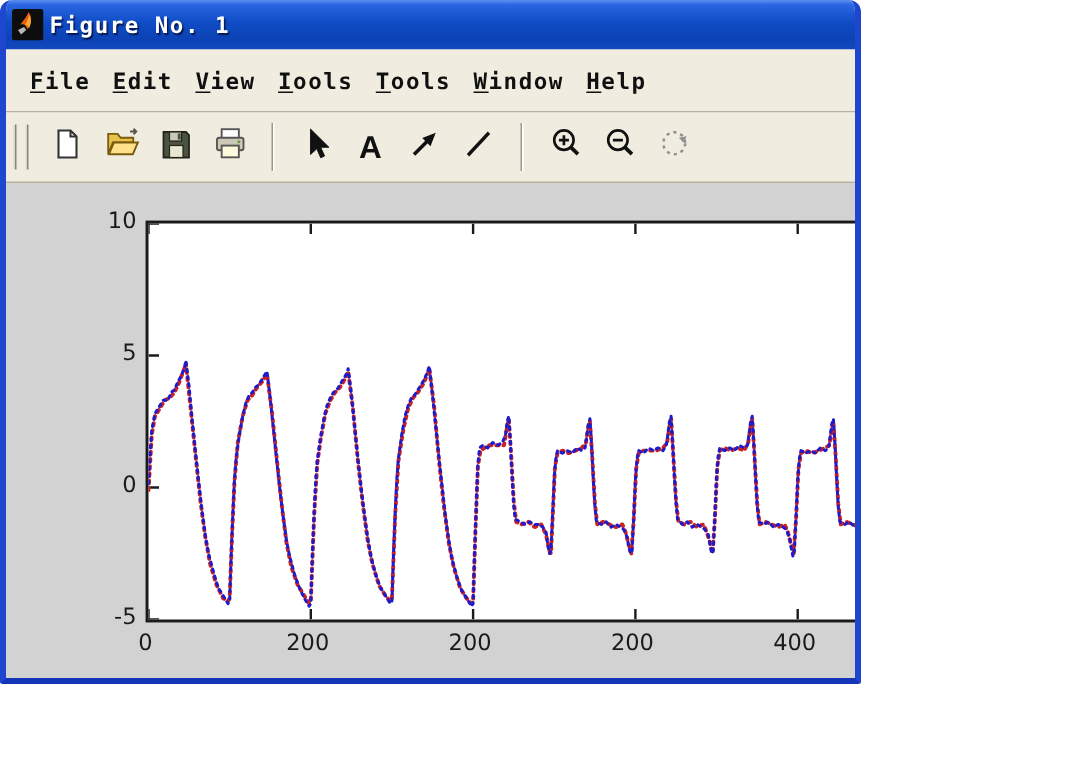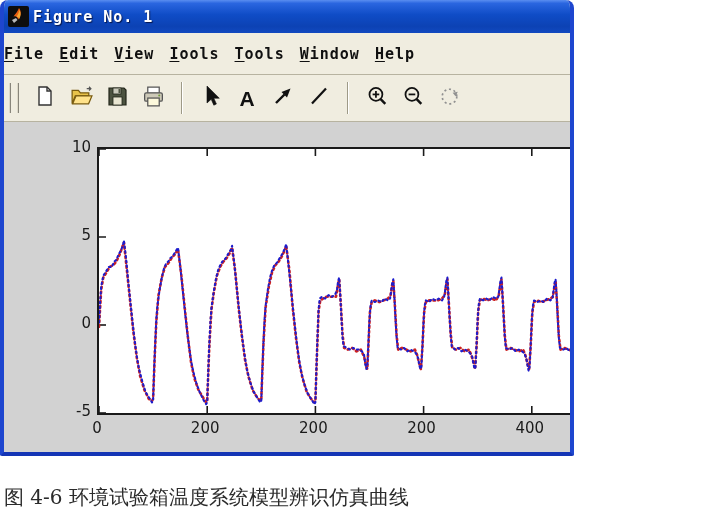--- a/index.html
+++ b/index.html
@@ -18,21 +18,21 @@
          font-size:15px;letter-spacing:1px;text-shadow:1px 1px 1px rgba(0,0,30,.7);}
   .winbtn{width:25px;height:22px;margin-left:3px;border:1px solid #eef3ff;border-radius:4px;
           display:flex;align-items:center;justify-content:center;box-sizing:border-box;
           box-shadow:inset 0 1px 1px rgba(255,255,255,.5);}
   .winbtn.blue{background:linear-gradient(180deg,#7da3f5 0%,#3565d8 45%,#1c4ab8 100%);}
   .winbtn.red{background:linear-gradient(180deg,#f4a188 0%,#e25c35 45%,#bc3617 100%);}
 
   
   .menubar{position:absolute;left:0;top:33px;width:702px;height:42px;background:#f0ede0;
            border-bottom:1px solid #b7b3a0;box-sizing:border-box;display:flex;align-items:center;
-           }
+           padding-left:16px;}
   .mi{font-family:"DejaVu Sans Mono",monospace;font-size:15px;font-weight:bold;color:#101010;
       letter-spacing:1px;margin-right:15px;cursor:default;}
   .mi u{text-underline-offset:2px;}
 
   
   .toolbar{position:absolute;left:0;top:75px;width:702px;height:47px;background:#f0ede0;
            border-bottom:1px solid #b7b3a0;box-sizing:border-box;display:flex;align-items:center;
            padding-left:5px;}
   .grip{width:6px;height:30px;margin-right:8px;
         border-left:2px ridge #dcd8c8;border-right:2px ridge #dcd8c8;}
@@ -235,14 +235,13 @@
           <span class="ticklabel x" style="left: 71px; top: 297px;">0</span>
           <span class="ticklabel x" style="left: 179.2px; top: 297px;">200</span>
           <span class="ticklabel x" style="left: 287.4px; top: 297px;">200</span>
           <span class="ticklabel x" style="left: 395.6px; top: 297px;">200</span>
           <span class="ticklabel x" style="left: 503.8px; top: 297px;">400</span>
           <span class="ticklabel x" style="left: 580px; top: 297px;">500</span>
         </div>
     </div>
   </div>
 
-  <div class="caption">图 4-6 环境试验箱温度系统模型辨识仿真曲线</div>
 </div>
 
 </body></html>

